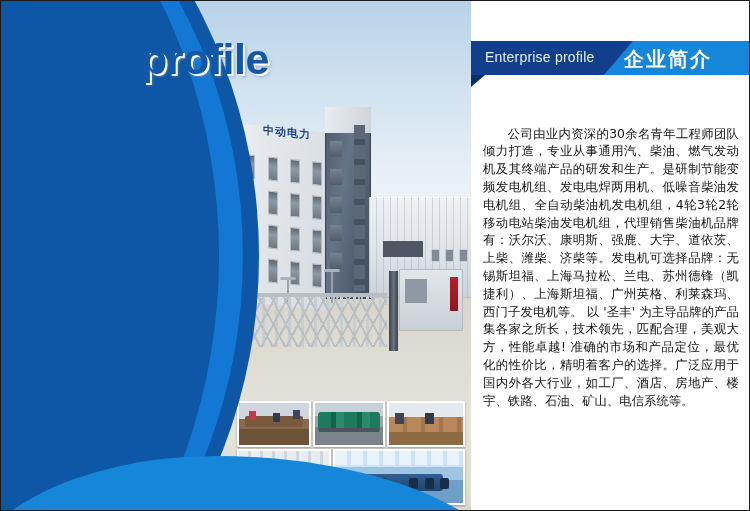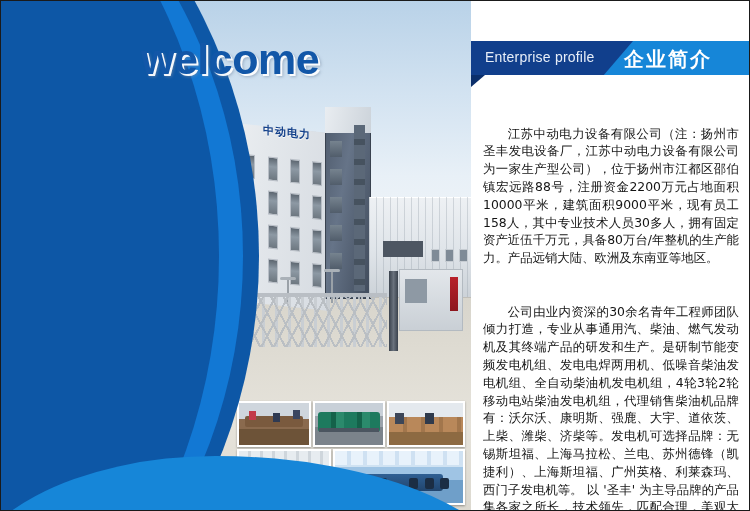--- a/index.html
+++ b/index.html
@@ -382,32 +382,31 @@
         </div>
       </div>
     </div>
 
     <div class="swoosh-dark"></div>
     <div class="swoosh-light"></div>
     <div class="swoosh-inner"></div>
     <div class="band-bottom2"></div>
     <div class="band-bottom"></div>
 
-    <div id="welcome">welcome</div>
+    <div id="welcome">profile</div>
   </div>
 
   <div id="right-panel">
     <div class="r-topstrip"></div>
 
     <div id="ribbon">
       <div class="navy"></div>
       <div class="en">Enterprise profile</div>
       <div class="cn">企业简介</div>
     </div>
     <div id="ribbon-tail"></div>
 
     <div id="profile-text">
-      <p>江苏中动电力设备有限公司（注：扬州市圣丰发电设备厂，江苏中动电力设备有限公司为一家生产型公司），位于扬州市江都区邵伯镇宏远路88号，注册资金2200万元占地面积10000平米，建筑面积9000平米，现有员工158人，其中专业技术人员30多人，拥有固定资产近伍千万元，具备80万台/年整机的生产能力。产品远销大陆、欧洲及东南亚等地区。</p>
       <p>公司由业内资深的30余名青年工程师团队倾力打造，专业从事通用汽、柴油、燃气发动机及其终端产品的研发和生产。是研制节能变频发电机组、发电电焊两用机、低噪音柴油发电机组、全自动柴油机发电机组，4轮3轮2轮移动电站柴油发电机组，代理销售柴油机品牌有：沃尔沃、康明斯、强鹿、大宇、道依茨、上柴、潍柴、济柴等。发电机可选择品牌：无锡斯坦福、上海马拉松、兰电、苏州德锋（凯捷利）、上海斯坦福、广州英格、利莱森玛、西门子发电机等。 以 '圣丰' 为主导品牌的产品集各家之所长，技术领先，匹配合理，美观大方，性能卓越! 准确的市场和产品定位，最优化的性价比，精明着客户的选择。广泛应用于国内外各大行业，如工厂、酒店、房地产、楼宇、铁路、石油、矿山、电信系统等。</p>
     </div>
   </div>
 
 </div>
 
 </body></html>

